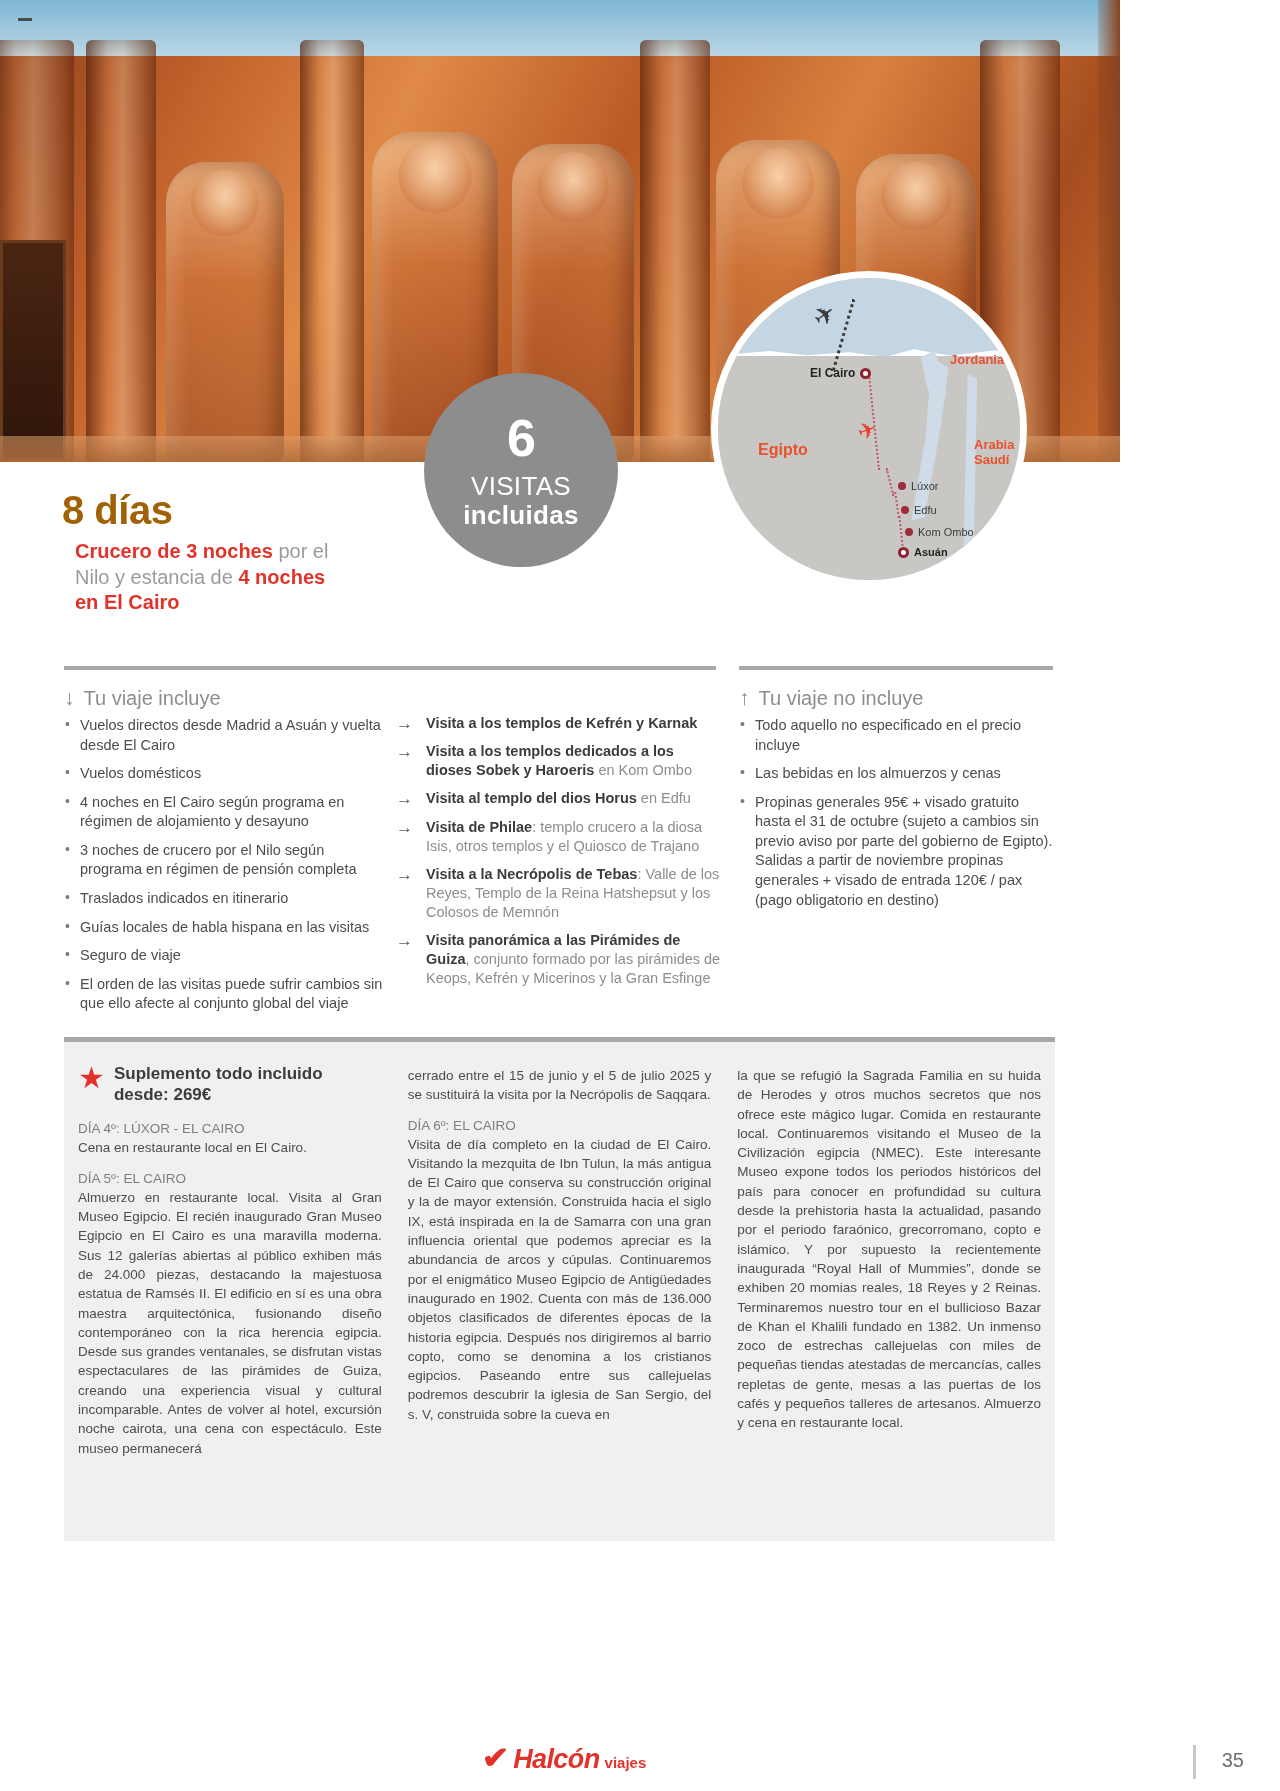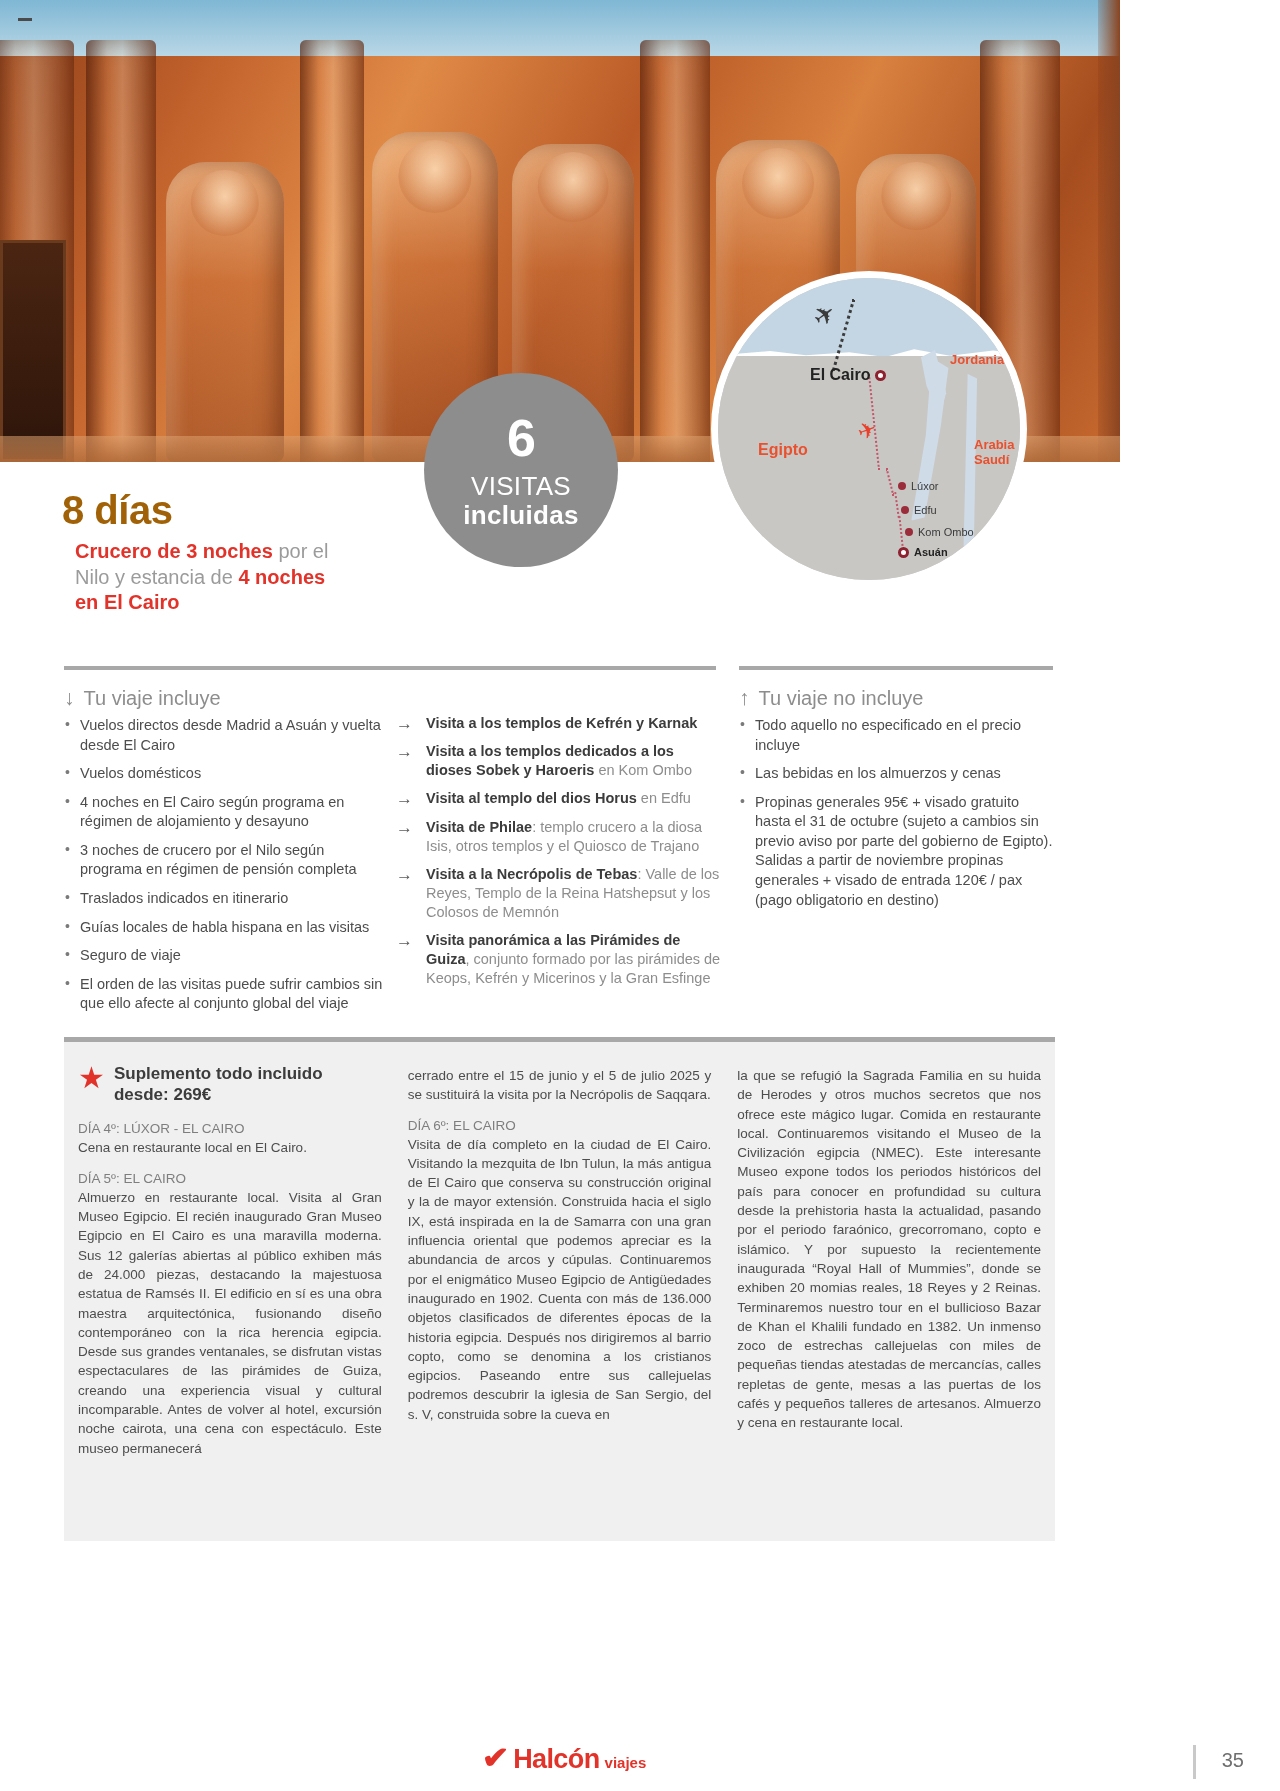--- a/index.html
+++ b/index.html
@@ -116,21 +116,21 @@
     position:absolute; display:flex; align-items:center; gap:5px;
     font-size:11px; color:#3a3a3a;
   }
   .city .dot {
     width:8px; height:8px; border-radius:50%; background:#9b2c3a;
   }
   .city .ring {
     width:11px; height:11px; border-radius:50%;
     background:#fff; border:3px solid #8e2230;
   }
-  .city.el-cairo { left:92px; top:88px; font-weight:700; color:#222; font-size:16px; }
+  .city.el-cairo { left:92px; top:88px; font-weight:700; color:#222; font-size:12px; }
   .city.el-cairo .lbl { order:-1; }
   .city.luxor { left:180px; top:202px; }
   .city.edfu { left:183px; top:226px; }
   .city.kom-ombo { left:187px; top:248px; }
   .city.asuan { left:180px; top:268px; font-weight:700; color:#222; }
   .route {
     position:absolute; border-left:2px dotted #b2455a; height:80px;
   }
   .route.r1 { left:155px; top:96px; height:96px; border-color:#c4566a; transform:rotate(-6deg); }
   .route.r2 { left:171px; top:190px; height:28px; border-color:#c4566a; transform:rotate(-14deg); }
@@ -210,21 +210,21 @@
     margin-top:2px;
   }
 
   
   .footer { position:absolute; left:0; bottom:0; width:1280px; height:62px; }
   .logo {
     position:absolute; left:483px; top:14px;
     display:flex; align-items:baseline; gap:5px;
   }
   .logo-check { font-size:30px; color:#e2332a; font-weight:700; transform:scaleX(1.1); line-height:1;}
-  .logo-name { font-size:27px; font-weight:700; color:#e2332a; letter-spacing:-.6px; }
+  .logo-name { font-size:27px; font-weight:700; color:#e2332a; letter-spacing:-.6px;font-style:italic; }
   .logo-sub { font-size:15px; font-weight:600; color:#e2332a; }
   .page-num {
     position:absolute; right:36px; top:20px; font-size:20px; color:#6f6f6f;
   }
   .page-num-bar {
     position:absolute; right:84px; top:16px; width:3px; height:34px; background:#c9c9c9;
   }
 </style>
 </head>
 <body>

